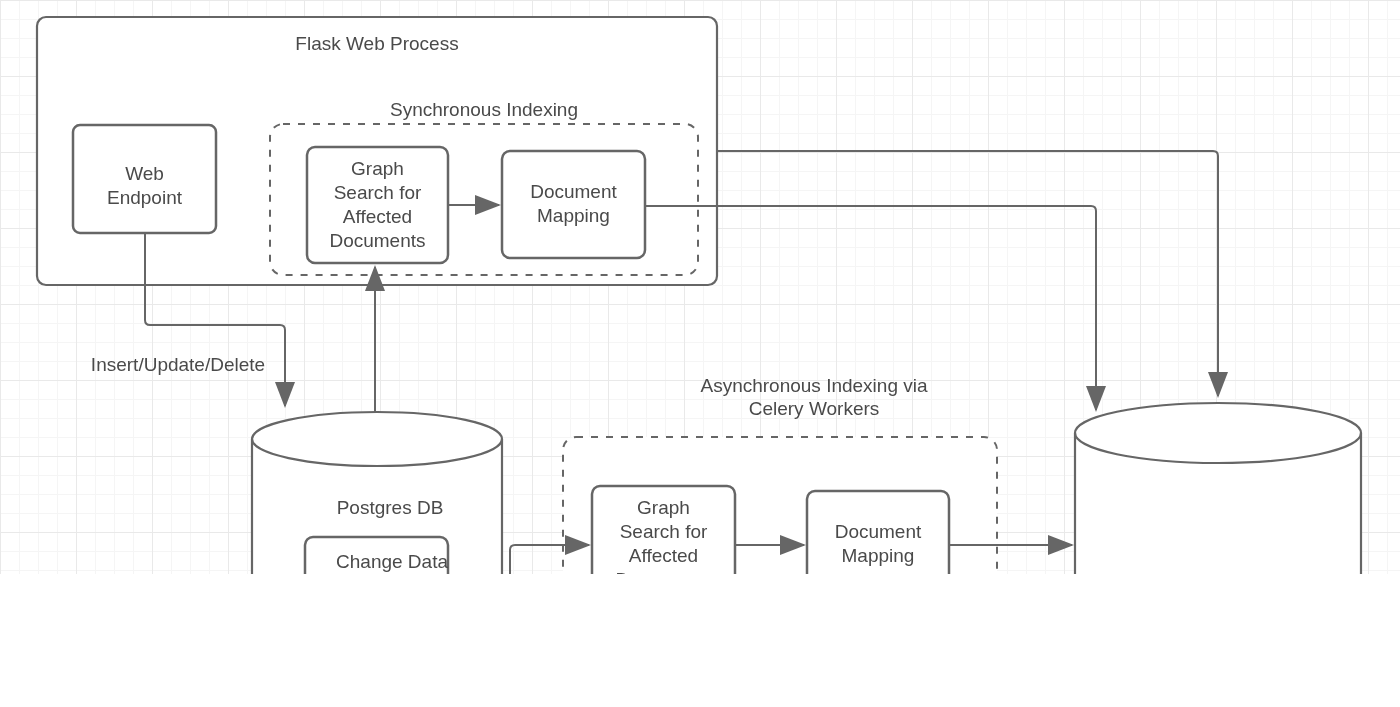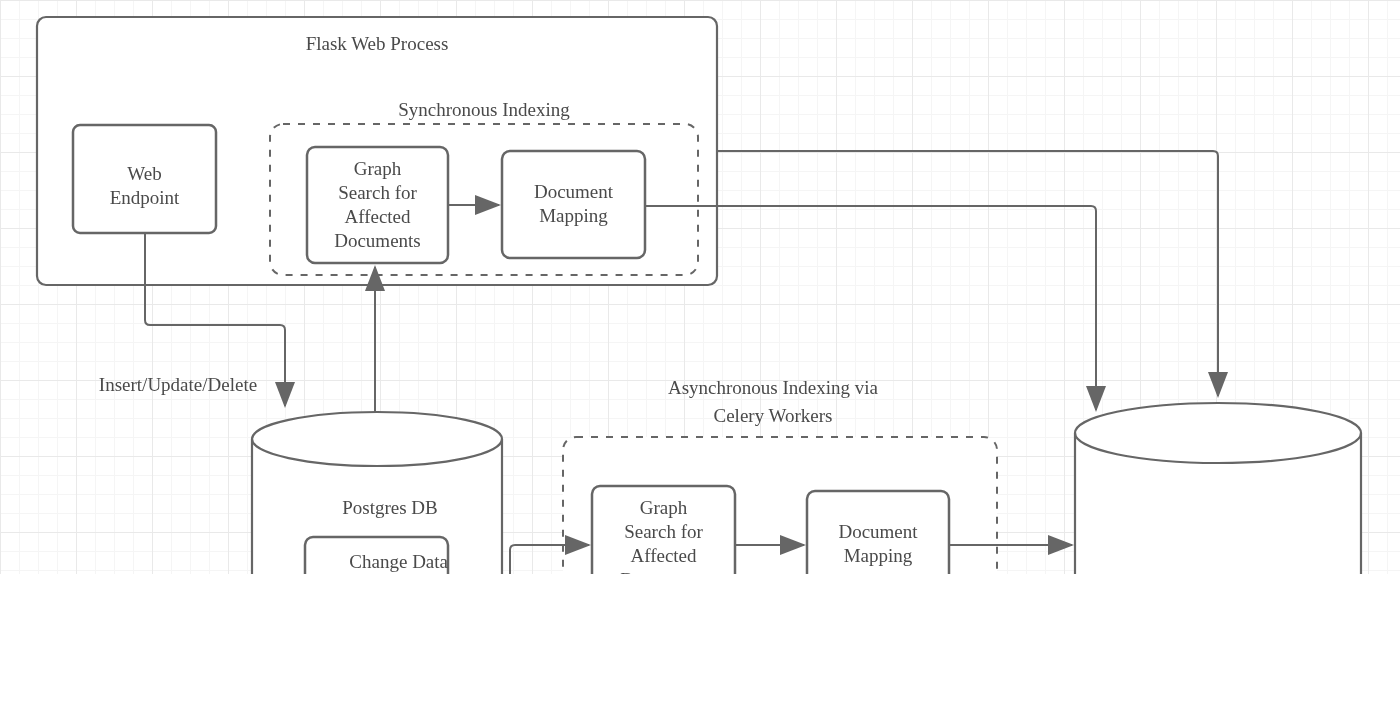--- a/index.html
+++ b/index.html
@@ -13,21 +13,20 @@
     width: 1400px;
     height: 574px;
     overflow: hidden;
     background-color: #ffffff;
     background-image:
       linear-gradient(to right, #e9e9e9 1px, transparent 1px),
       linear-gradient(to bottom, #e9e9e9 1px, transparent 1px),
       linear-gradient(to right, #f5f5f5 1px, transparent 1px),
       linear-gradient(to bottom, #f5f5f5 1px, transparent 1px);
     background-size: 76px 76px, 76px 76px, 19px 19px, 19px 19px;
-    font-family: Liberation Serif, serif;
   }
   #shapes {
     position: absolute;
     left: 0; top: 0;
     width: 1400px;
     height: 707px;
   }
   .label {
     position: absolute;
     color: #4a4a4a;
@@ -113,30 +112,30 @@
 
   <div class="label" style="left:307px; top:157px; width:141px;">Graph
 Search for
 Affected
 Documents</div>
 
   <div class="label" style="left:502px; top:180px; width:143px;">Document
 Mapping</div>
 
 
-  <div class="label" style="left:78px; top:353px; width:200px;margin-top:20px;">Insert/Update/Delete</div>
+  <div class="label" style="left:78px; top:353px; width:200px;">Insert/Update/Delete</div>
 
   <div class="label" style="left:315px; top:496px; width:150px;">Postgres DB</div>
 
   <div class="label" style="left:305px; top:550px; width:143px;text-align:right;">Change Data
 Capture
 Postgres
 Trigger</div>
 
-  <div class="label" style="left:623px; top:374px; width:300px; line-height:28px;">Asynchronous Indexing via
+  <div class="label" style="left:664px; top:374px; width:300px; line-height:23px;">Asynchronous Indexing via
 Celery Workers</div>
 
   <div class="label" style="left:592px; top:496px; width:143px;">Graph
 Search for
 Affected
 Documents</div>
 
   <div class="label" style="left:807px; top:520px; width:142px;">Document
 Mapping</div>
 

